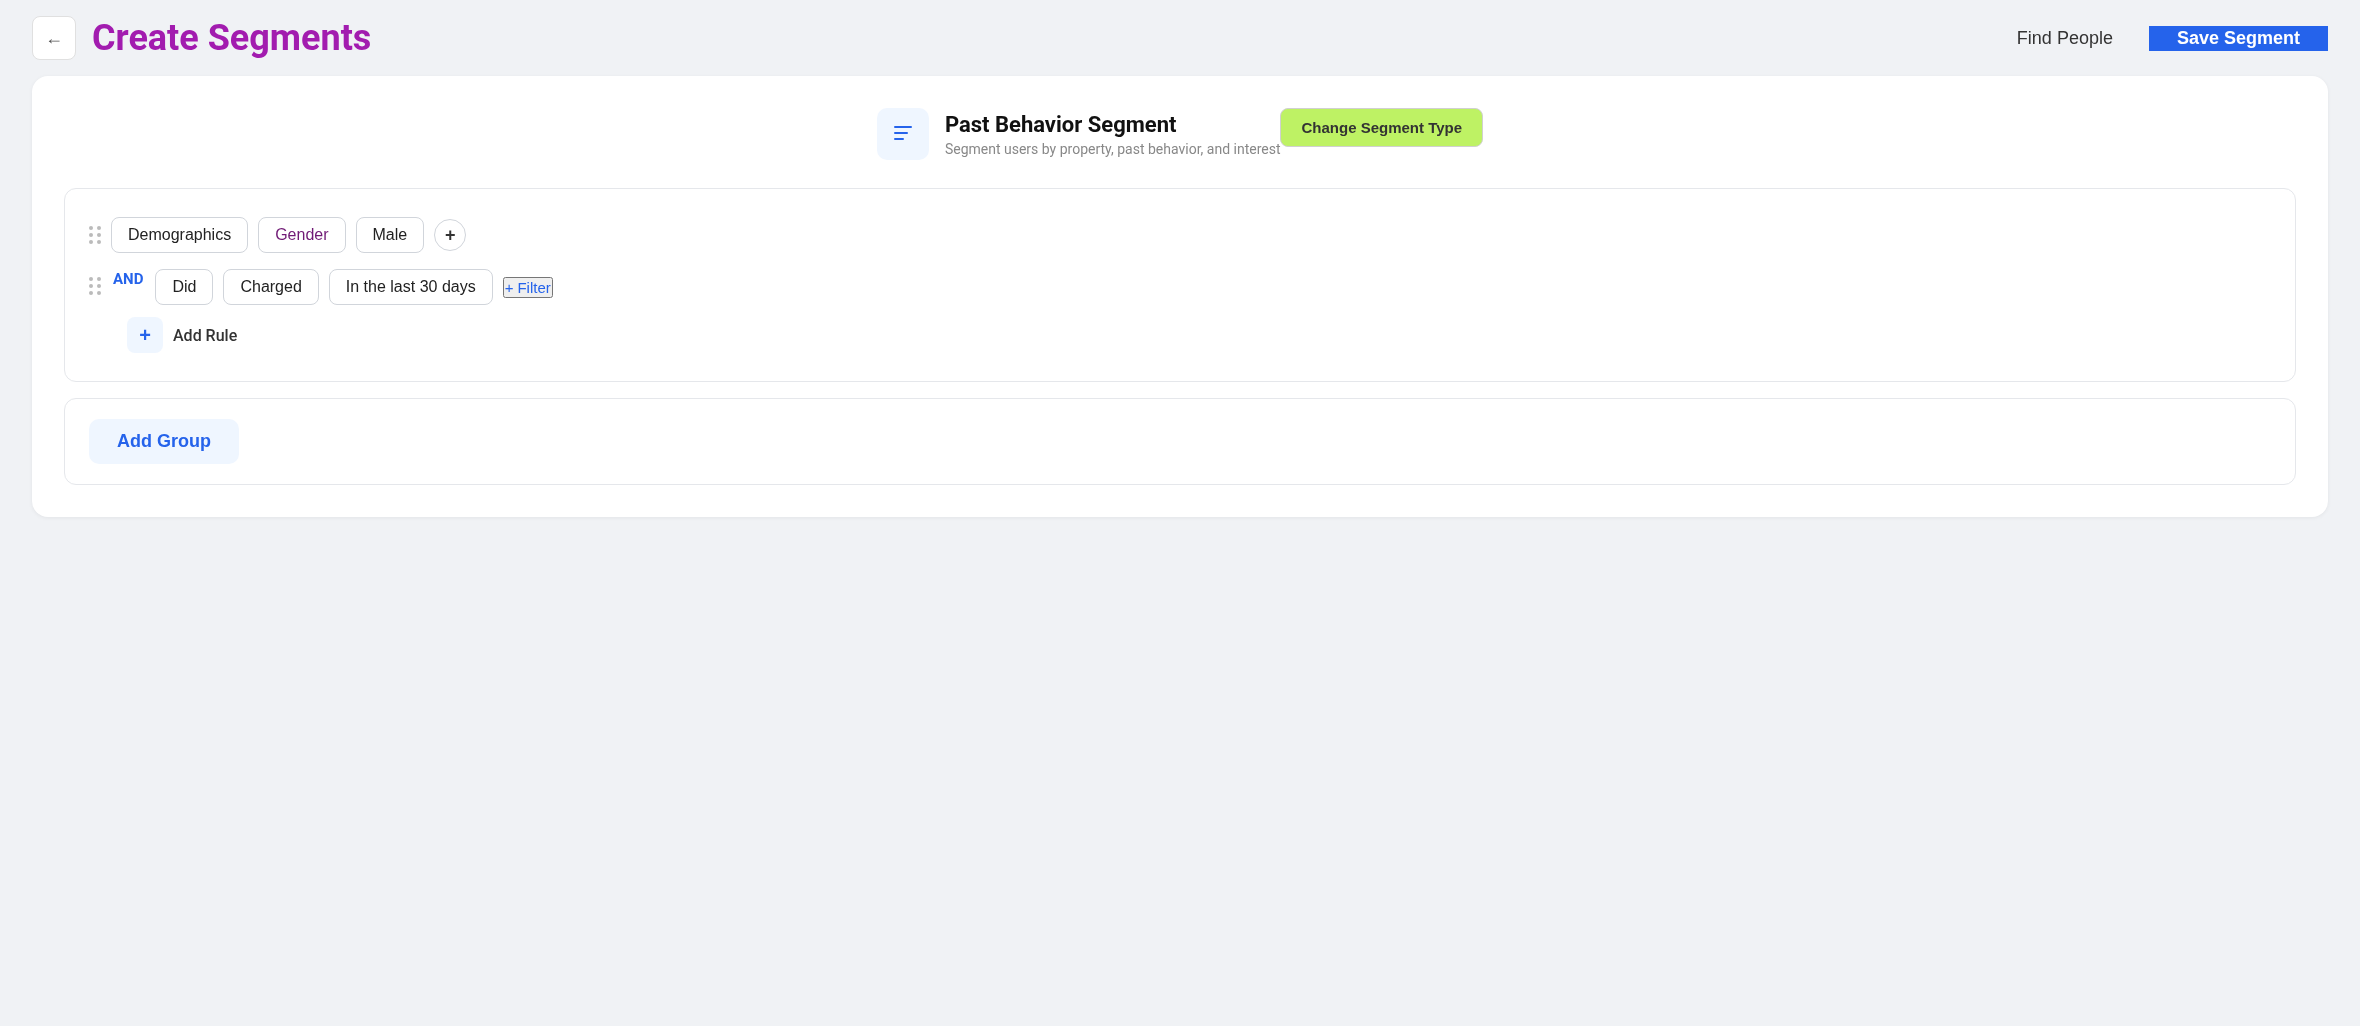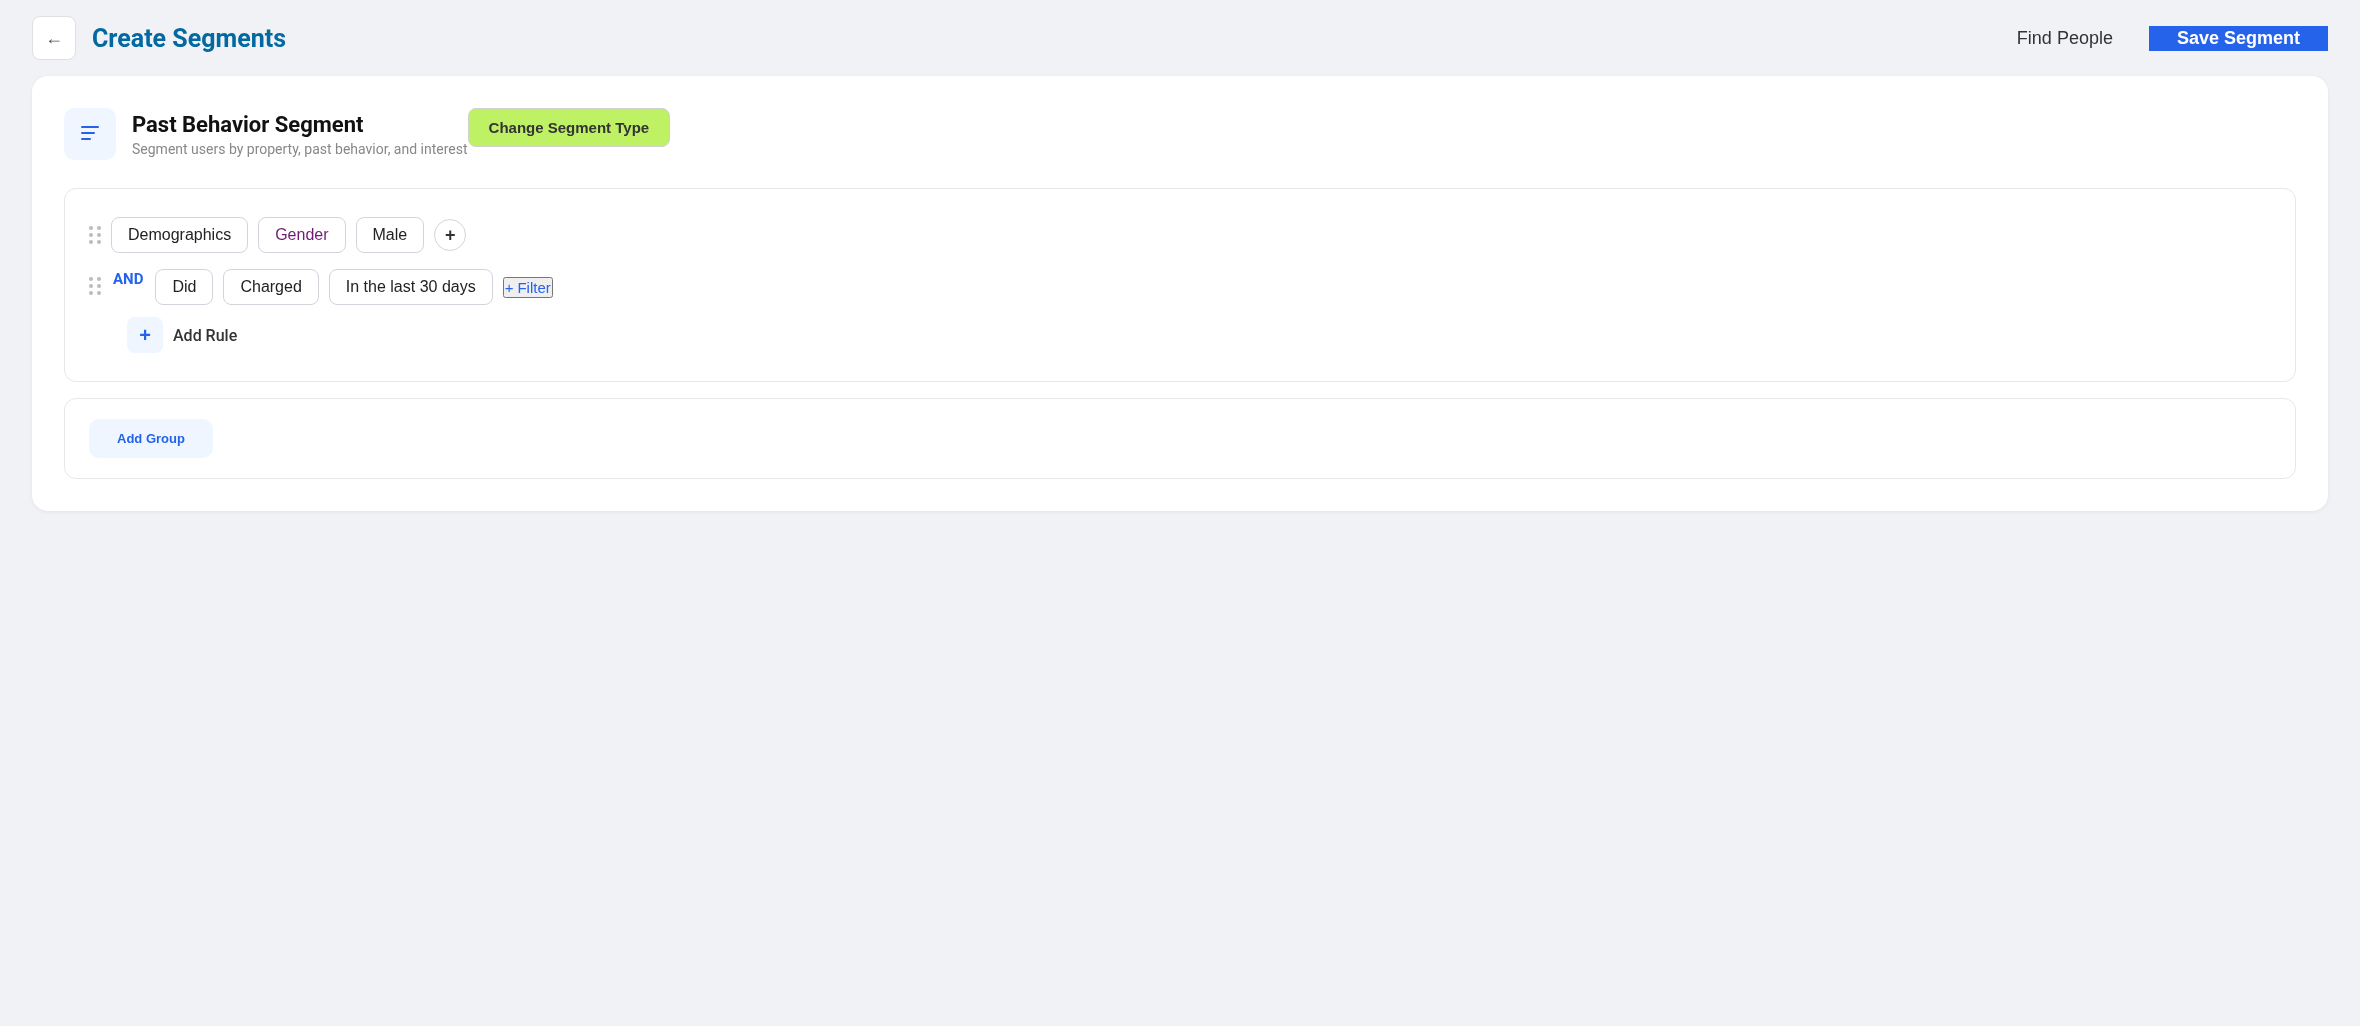--- a/index.html
+++ b/index.html
@@ -25,23 +25,23 @@
       background: white;
       cursor: pointer;
       display: flex;
       align-items: center;
       justify-content: center;
       font-size: 18px;
       color: #555;
     }
 
     .page-title {
-      font-size: 25px;
+      font-size: 36px;
       font-weight: 700;
-      color: #0369a1;
+      color: #a21caf;
       flex: 1;
     }
 
     .find-people-btn {
       background: transparent;
       border: none;
       font-size: 18px;
       color: #333;
       cursor: pointer;
       padding: 10px 20px;
@@ -63,21 +63,21 @@
       margin: 0 32px 32px 32px;
       background: white;
       border-radius: 16px;
       padding: 32px;
       box-shadow: 0 1px 4px rgba(0,0,0,0.06);
     }
 
     .segment-header {
       display: flex;
       align-items: flex-start;
-      justify-content: flex-start;
+      justify-content: center;
       margin-bottom: 28px;
     }
 
     .segment-header-left {
       display: flex;
       align-items: center;
       gap: 16px;
     }
 
     .segment-icon {
@@ -259,21 +259,21 @@
       border-radius: 12px;
       padding: 20px 24px;
       margin-bottom: 0;
     }
 
     .add-group-btn {
       background: #eff6ff;
       border: none;
       border-radius: 10px;
       padding: 12px 28px;
-      font-size: 13px;
+      font-size: 18px;
       color: #2563eb;
       font-weight: 600;
       cursor: pointer;
     }
   </style>
 </head>
 <body>
 
 <div class="header">
   <button class="back-btn">

